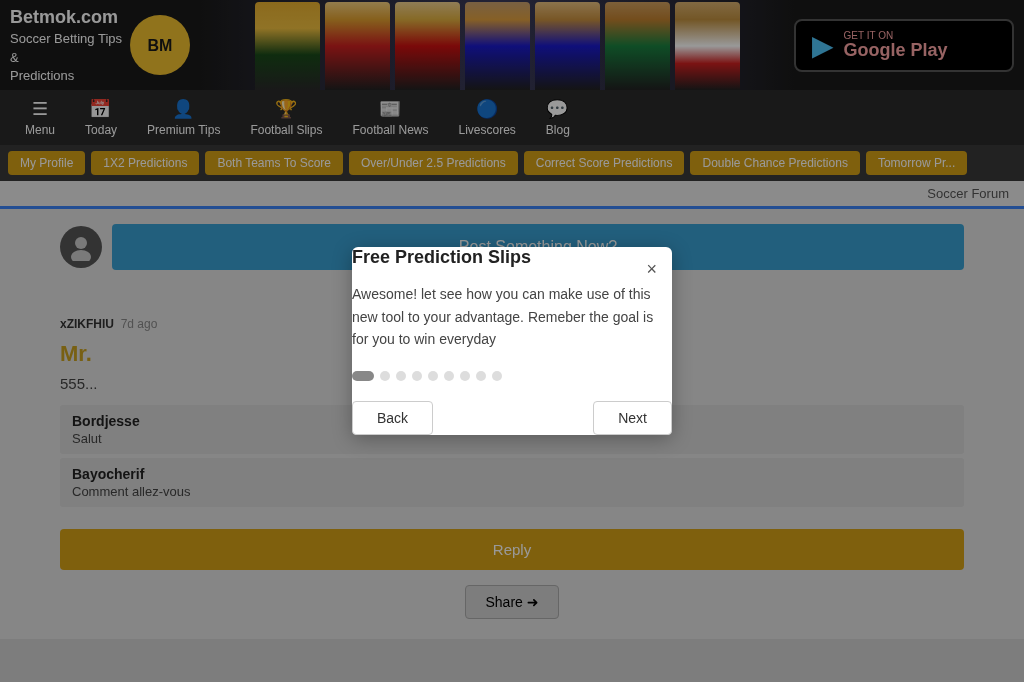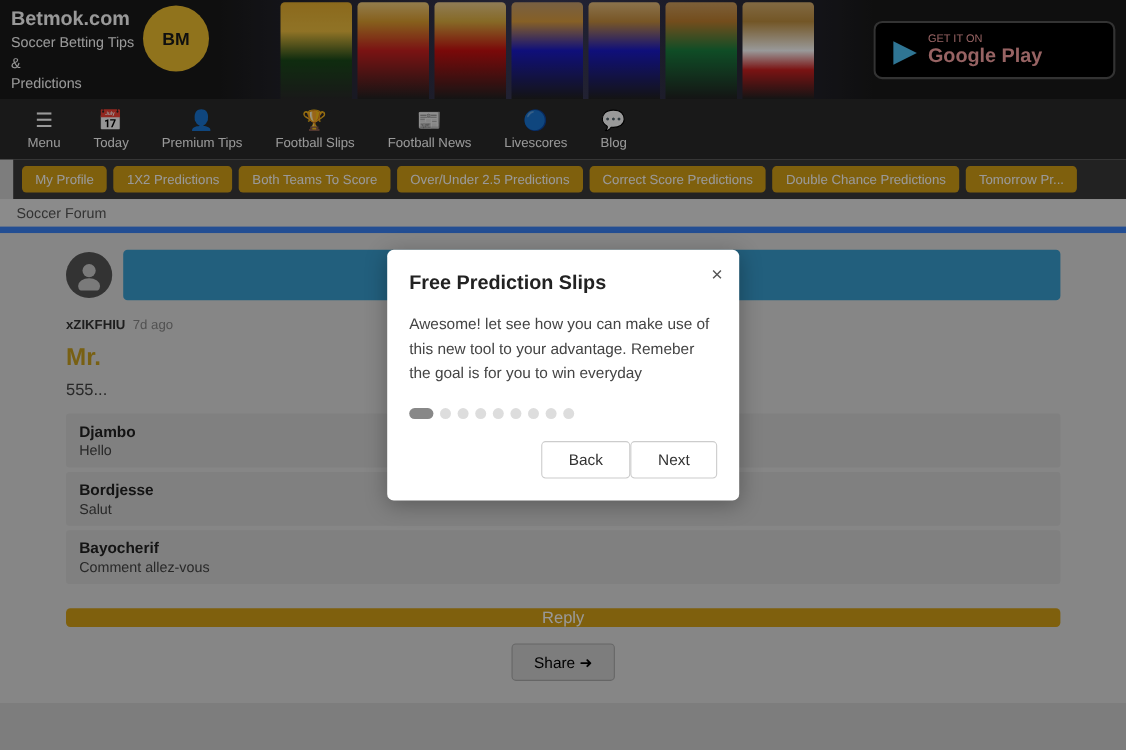--- a/index.html
+++ b/index.html
@@ -8,21 +8,21 @@
     
     .header-top {
       display: flex;
       align-items: center;
       background: #1a1a1a;
       height: 90px;
       position: relative;
     }
     .logo-area {
       display: flex;
-      align-items: flex-start;
+      align-items: center;
       padding: 0 10px;
       min-width: 160px;
     }
     .logo-text {
       color: white;
       font-size: 13px;
       line-height: 1.4;
     }
     .logo-text .betmok {
       font-size: 18px;
@@ -112,42 +112,41 @@
     }
 
     
     .quick-links {
       background: #3a3a3a;
       display: flex;
       align-items: flex-end;
       padding: 6px 8px;
       gap: 6px;
       overflow: hidden;
-      margin-left: 12px;
     }
     .quick-btn {
       background: #d4a017;
       color: white;
       border: none;
       border-radius: 4px;
       padding: 5px 12px;
       font-size: 12px;
       cursor: pointer;
       white-space: nowrap;
       font-weight: 500;
     }
 
     
     .breadcrumb-bar {
       background: #e8e8e8;
       padding: 5px 15px;
       font-size: 13px;
       color: #555;
-      text-align: left;
-      border-bottom: 6px solid #3b82f6;
+      text-align: right;
+      border-bottom: 3px solid #3b82f6;
     }
 
     
     .main-content {
       background: #e0e0e0;
       padding: 15px 60px;
       display: flex;
       flex-direction: column;
       gap: 10px;
     }
@@ -176,20 +175,21 @@
       border-radius: 4px;
       padding: 14px 20px;
       font-size: 16px;
       cursor: pointer;
       text-align: center;
     }
 
     
     .forum-post {
       background: #e0e0e0;
+      margin-top: 32px;
     }
     .post-meta {
       font-size: 12px;
       color: #666;
       padding: 5px 0;
     }
     .post-meta .username { font-weight: bold; color: #333; }
     .post-meta .time { color: #888; }
     .post-title {
       color: #c8a020;
@@ -225,21 +225,21 @@
       color: #444;
       margin-top: 2px;
     }
 
     
     .reply-btn {
       background: #d4a017;
       color: white;
       border: none;
       border-radius: 4px;
-      padding: 0;
+      padding: 12px;
       font-size: 15px;
       cursor: pointer;
       width: 100%;
       margin-top: 8px;
     }
 
     
     .share-area {
       display: flex;
       justify-content: center;
@@ -266,21 +266,20 @@
       display: flex;
       align-items: center;
       justify-content: center;
     }
 
     
     .modal {
       background: white;
       border-radius: 6px;
       width: 320px;
-      padding: 20px;
       position: relative;
       box-shadow: 0 4px 20px rgba(0,0,0,0.3);
     }
     .modal-title {
       font-size: 18px;
       font-weight: bold;
       color: #222;
       margin-bottom: 15px;
     }
     .modal-close {
@@ -311,21 +310,21 @@
       border-radius: 50%;
       background: #ddd;
     }
     .dot.active {
       background: #888;
       width: 22px;
       border-radius: 5px;
     }
     .modal-actions {
       display: flex;
-      justify-content: flex-end;
+      justify-content: space-between;
     }
     .modal-btn {
       background: white;
       border: 1px solid #ccc;
       border-radius: 4px;
       padding: 8px 24px;
       font-size: 14px;
       cursor: pointer;
       color: #333;
     }
@@ -434,24 +433,20 @@
     <div class="post-meta">
       <span class="username">xZIKFHIU</span>&nbsp;
       <span class="time">7d ago</span>
     </div>
     <div class="post-title">Mr.</div>
     <div class="post-content">555...</div>
   </div>
 
   <div class="comments-area">
     <div class="comment-item">
-      <div class="comment-author">Djambo</div>
-      <div class="comment-text">Hello</div>
-    </div>
-    <div class="comment-item">
       <div class="comment-author">Bordjesse</div>
       <div class="comment-text">Salut</div>
     </div>
     <div class="comment-item">
       <div class="comment-author">Bayocherif</div>
       <div class="comment-text">Comment allez-vous</div>
     </div>
   </div>
 
   <button class="reply-btn">Reply</button>

